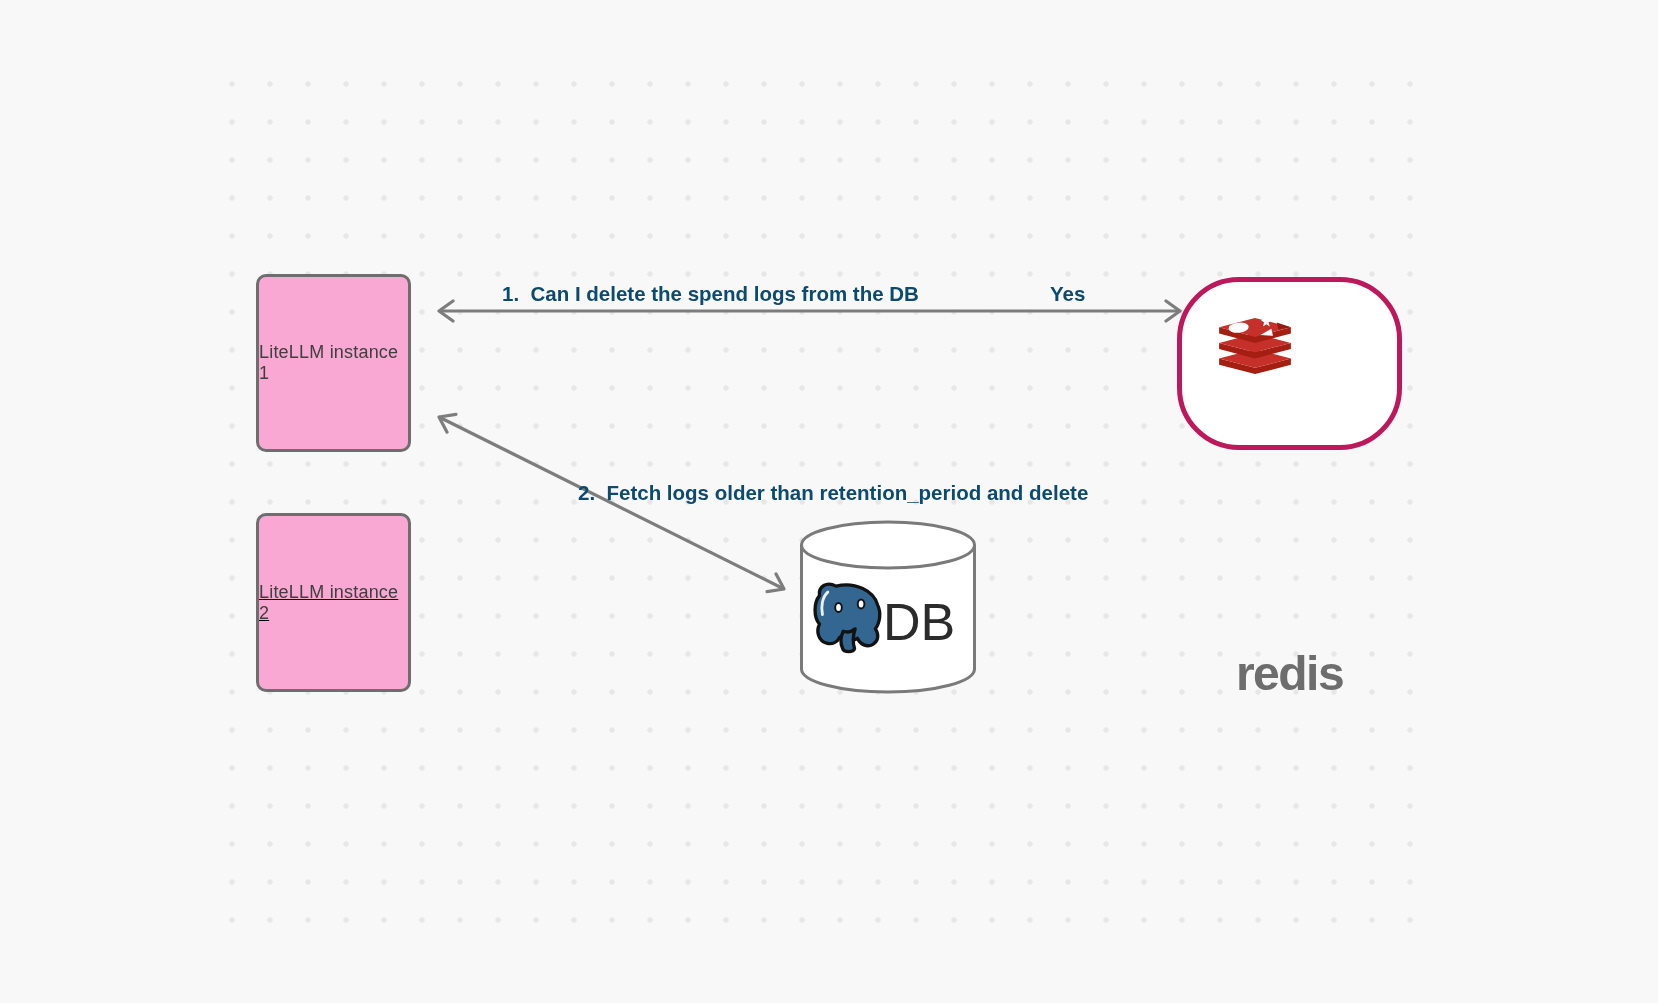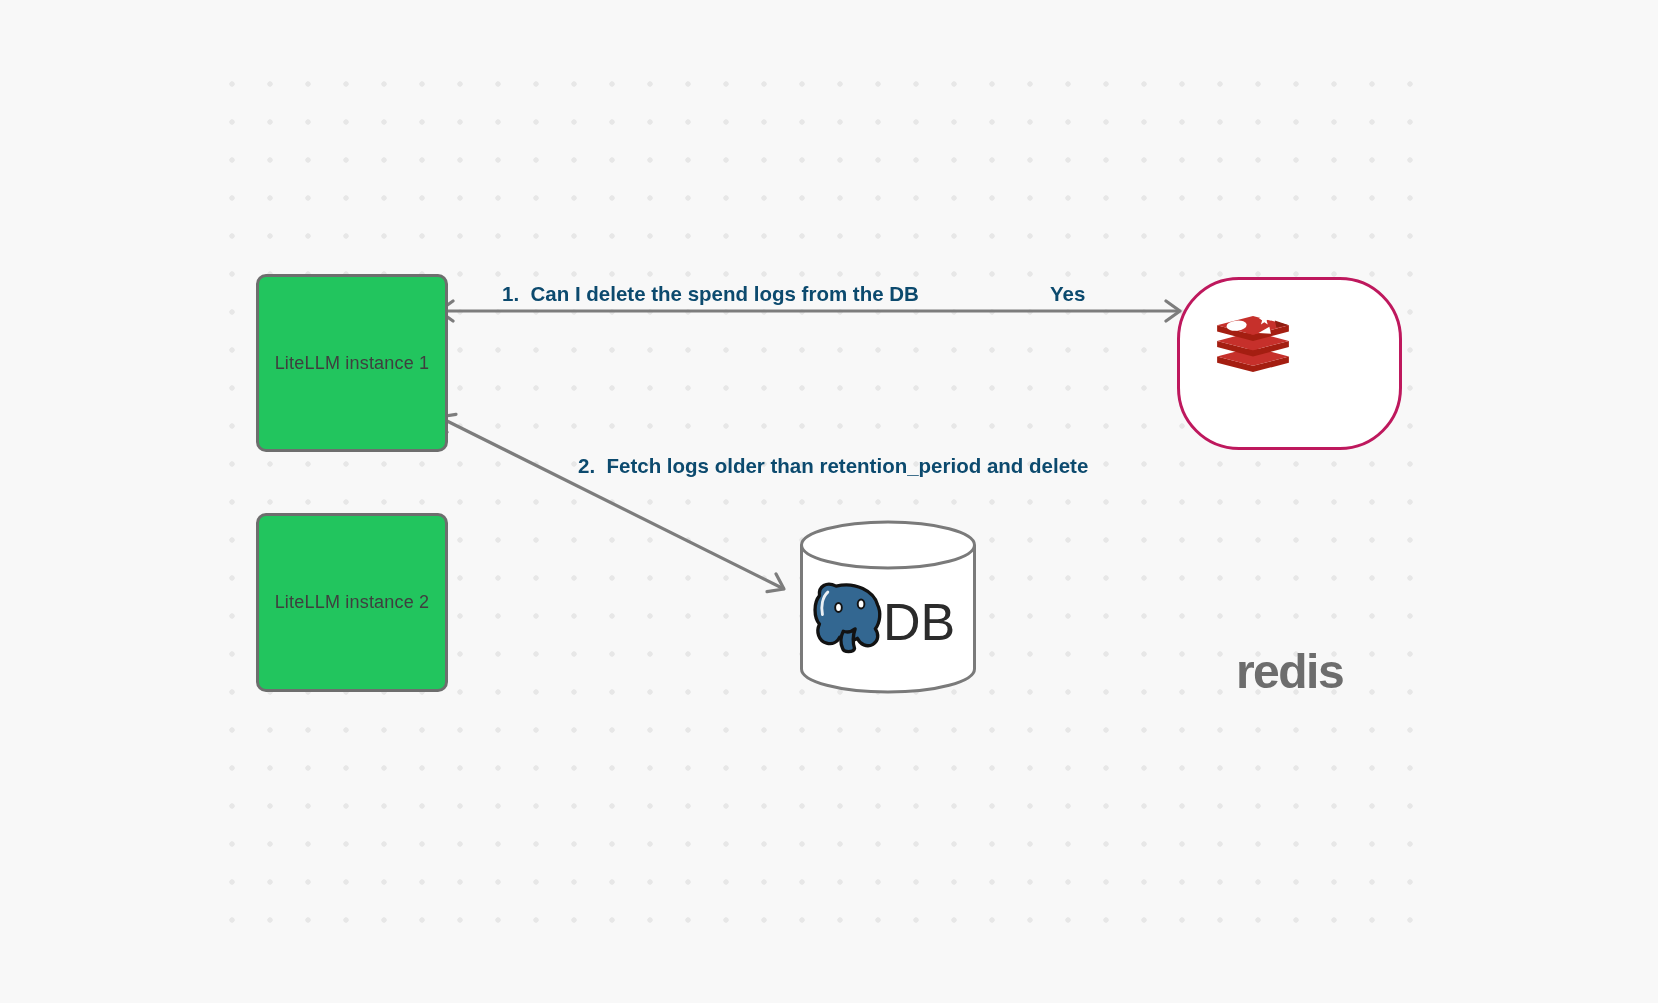--- a/index.html
+++ b/index.html
@@ -8,49 +8,49 @@
     background:#f8f8f8;
     font-family:"Liberation Sans",sans-serif;
   }
   .dot-grid{
     position:absolute;left:213px;top:65px;width:1216px;height:874px;
     background-image:radial-gradient(circle,#e7e7e7 2.4px,rgba(0,0,0,0) 3px);
     background-size:38px 38px;
   }
   .arrow-layer{position:absolute;left:0;top:0;width:1658px;height:1003px;}
   .node{
-    position:absolute;width:192px;height:178px;
-    background:#22c55e;border:3px solid #6e6e6e;border-radius:10px;
+    position:absolute;width:155px;height:178px;
+    background:#f9a8d4;border:3px solid #6e6e6e;border-radius:10px;
     box-sizing:border-box;display:flex;align-items:center;justify-content:center;
   }
   .node-label{font-size:18px;color:#3f3f3f;letter-spacing:.2px;}
   .redis-node{
     position:absolute;left:1177px;top:277px;width:225px;height:173px;
-    background:#ffffff;border:3px solid #be185d;border-radius:62px;
+    background:#ffffff;border:5px solid #be185d;border-radius:62px;
     box-sizing:border-box;
   }
   .redis-cube{position:absolute;left:34px;top:32px;}
   .redis-word{
     position:absolute;left:0;top:368px;width:100%;text-align:center;
     font-size:48px;font-weight:700;color:#6d6d6d;letter-spacing:-1.5px;line-height:1;
   }
   .db-node{position:absolute;left:799px;top:519px;width:178px;height:176px;}
   .db-cyl{position:absolute;left:0;top:0;}
   .db-elephant{position:absolute;left:11px;top:60px;}
   .db-label{
     position:absolute;left:84px;top:76px;font-size:52px;font-weight:500;
     color:#2b2b2b;line-height:1.05;letter-spacing:0;
   }
   .edge-label{
     position:absolute;font-size:20.5px;font-weight:700;color:#0c4a6e;
     white-space:pre;line-height:1.1;
   }
   .lbl-1{left:502px;top:283px;}
   .lbl-yes{left:1050px;top:283px;}
-  .lbl-2{left:578px;top:455px;}
+  .lbl-2{left:578px;top:482px;}
 </style>
 </head>
 <body>
 
 <div class="stage">
 
   <div class="dot-grid"></div>
 
   <svg class="arrow-layer" viewBox="0 0 1658 1003" xmlns="http://www.w3.org/2000/svg">
     <defs>
@@ -58,21 +58,21 @@
         <path d="M-14,-10 L0,0 L-14,10" fill="none" stroke="#7d7d7d" stroke-width="3.2" stroke-linecap="round" stroke-linejoin="round"></path>
       </marker>
     </defs>
     <path d="M439,311 L1180,311" fill="none" stroke="#7d7d7d" stroke-width="3.2" marker-start="url(#ah)" marker-end="url(#ah)"></path>
     <path d="M439,417 L784,589" fill="none" stroke="#7d7d7d" stroke-width="3.2" marker-start="url(#ah)" marker-end="url(#ah)"></path>
   </svg>
 
   <div class="node" style="left:256px;top:274px;">
     <span class="node-label">LiteLLM instance 1</span>
   </div>
-  <div class="node" style="left:256px;top:513px;height:179px;">
+  <div class="node" style="left:256px;top:513px;height:179px;text-decoration:underline;">
     <span class="node-label">LiteLLM instance 2</span>
   </div>
 
   <div class="redis-node">
     <svg class="redis-cube" width="78" height="64" viewBox="0 0 100 80" xmlns="http://www.w3.org/2000/svg">
 
       <path d="M4,56 L50,68 L96,56 L96,64 L50,76 L4,64 Z" fill="#a41e11"></path>
       <path d="M50,44 L96,56 L50,68 L4,56 Z" fill="#c6302b"></path>
 
       <path d="M4,36 L50,48 L96,36 L96,44 L50,56 L4,44 Z" fill="#a41e11"></path>

